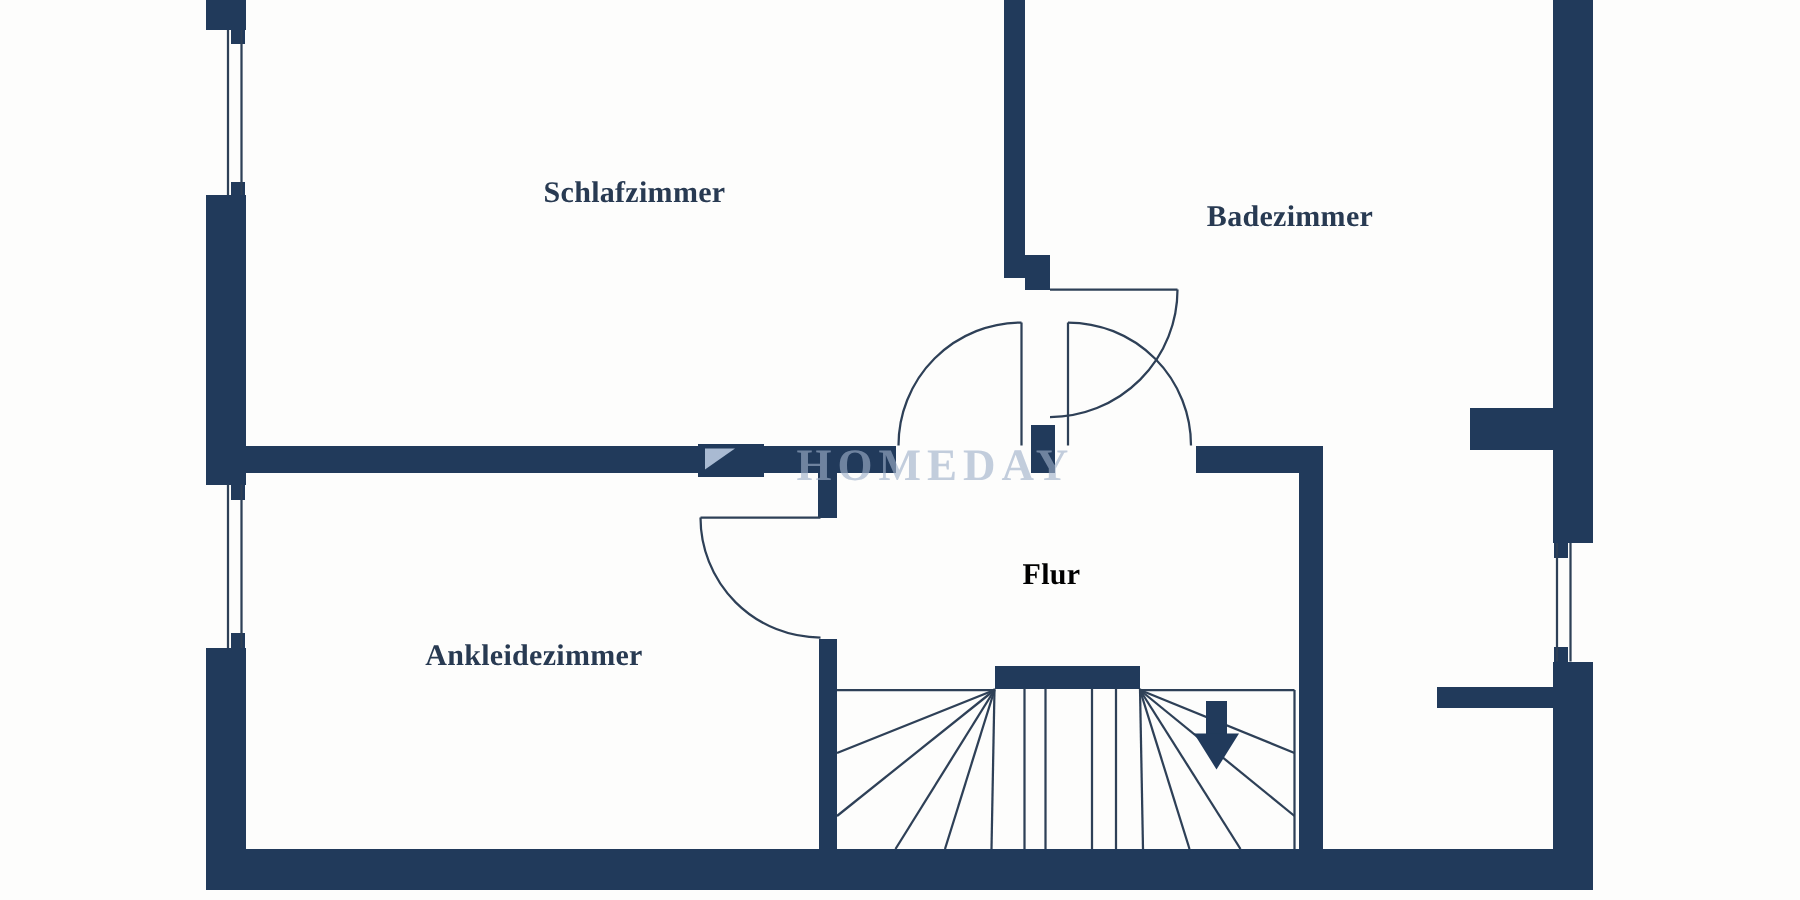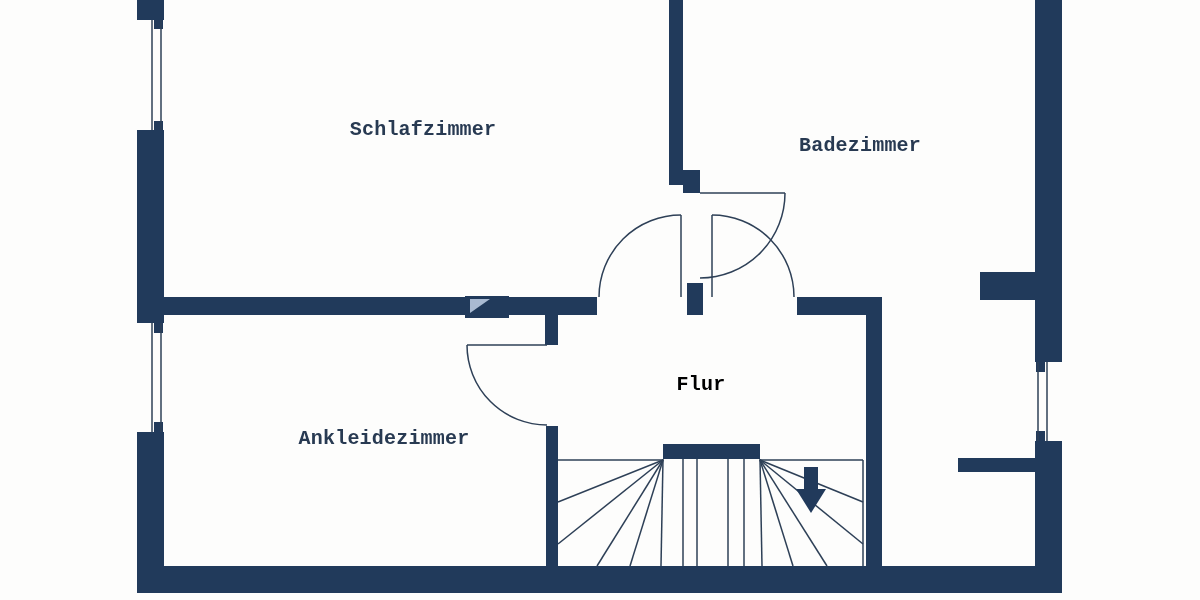--- a/index.html
+++ b/index.html
@@ -1,17 +1,17 @@
 <!DOCTYPE html>
 <html><head>
 <meta charset="utf-8">
 <style>
   html,body{margin:0;padding:0;background:#ffffff;}
   #stage{position:relative;width:1200px;height:600px;background:#fdfdfc;overflow:hidden;
-         font-family:Liberation Mono, monospace;}
+         font-family:Liberation Serif, serif;}
   #plan-svg{position:absolute;left:0;top:0;}
   .room-label{position:absolute;transform:translate(-50%,-50%);font-weight:700;
               font-size:20px;letter-spacing:.2px;white-space:nowrap;}
   #watermark-text{position:absolute;font-weight:700;font-size:30px;letter-spacing:4px;
                   white-space:nowrap;opacity:.62;pointer-events:none;}
 </style>
 </head>
 <body>
 
 <div id="stage">
@@ -71,16 +71,17 @@
       <line x1="760" y1="460" x2="827" y2="566" stroke="#2e4057" stroke-width="1.5"></line>
       <line x1="760" y1="460" x2="793" y2="566" stroke="#2e4057" stroke-width="1.5"></line>
       <rect x="804" y="467" width="14" height="24" fill="#213a5b" shape-rendering="crispEdges"></rect>
       <polygon points="796,489 826,489 811,513" fill="#213a5b"></polygon>
       <rect x="465" y="296" width="44" height="22" fill="#213a5b" shape-rendering="crispEdges"></rect>
       <polygon points="470,313 470,299 490,299" fill="#a9bad2"></polygon>
     </svg>
   <div id="labels">
       <div class="room-label" style="left: 423px; top: 129px; color: rgb(40, 58, 82);">Schlafzimmer</div>
       <div class="room-label" style="left: 860px; top: 129px; color: rgb(40, 58, 82); margin-top: 16px;">Badezimmer</div>
-      <div class="room-label" style="left: 356px; top: 438px; color: rgb(40, 58, 82); margin-left: 28px;">Ankleidezimmer</div>
+      <div class="room-label" style="left: 356px; top: 438px; color: rgb(40, 58, 82);">Ankleidezimmer</div>
       <div class="room-label" style="left: 701px; top: 384px; color: #000000;">Flur</div>
     </div>
+  <div id="watermark-text" style="left: 531px; top: 294px; color: rgb(159, 176, 202);">HOMEDAY</div>
 </div>
 
 </body></html>

